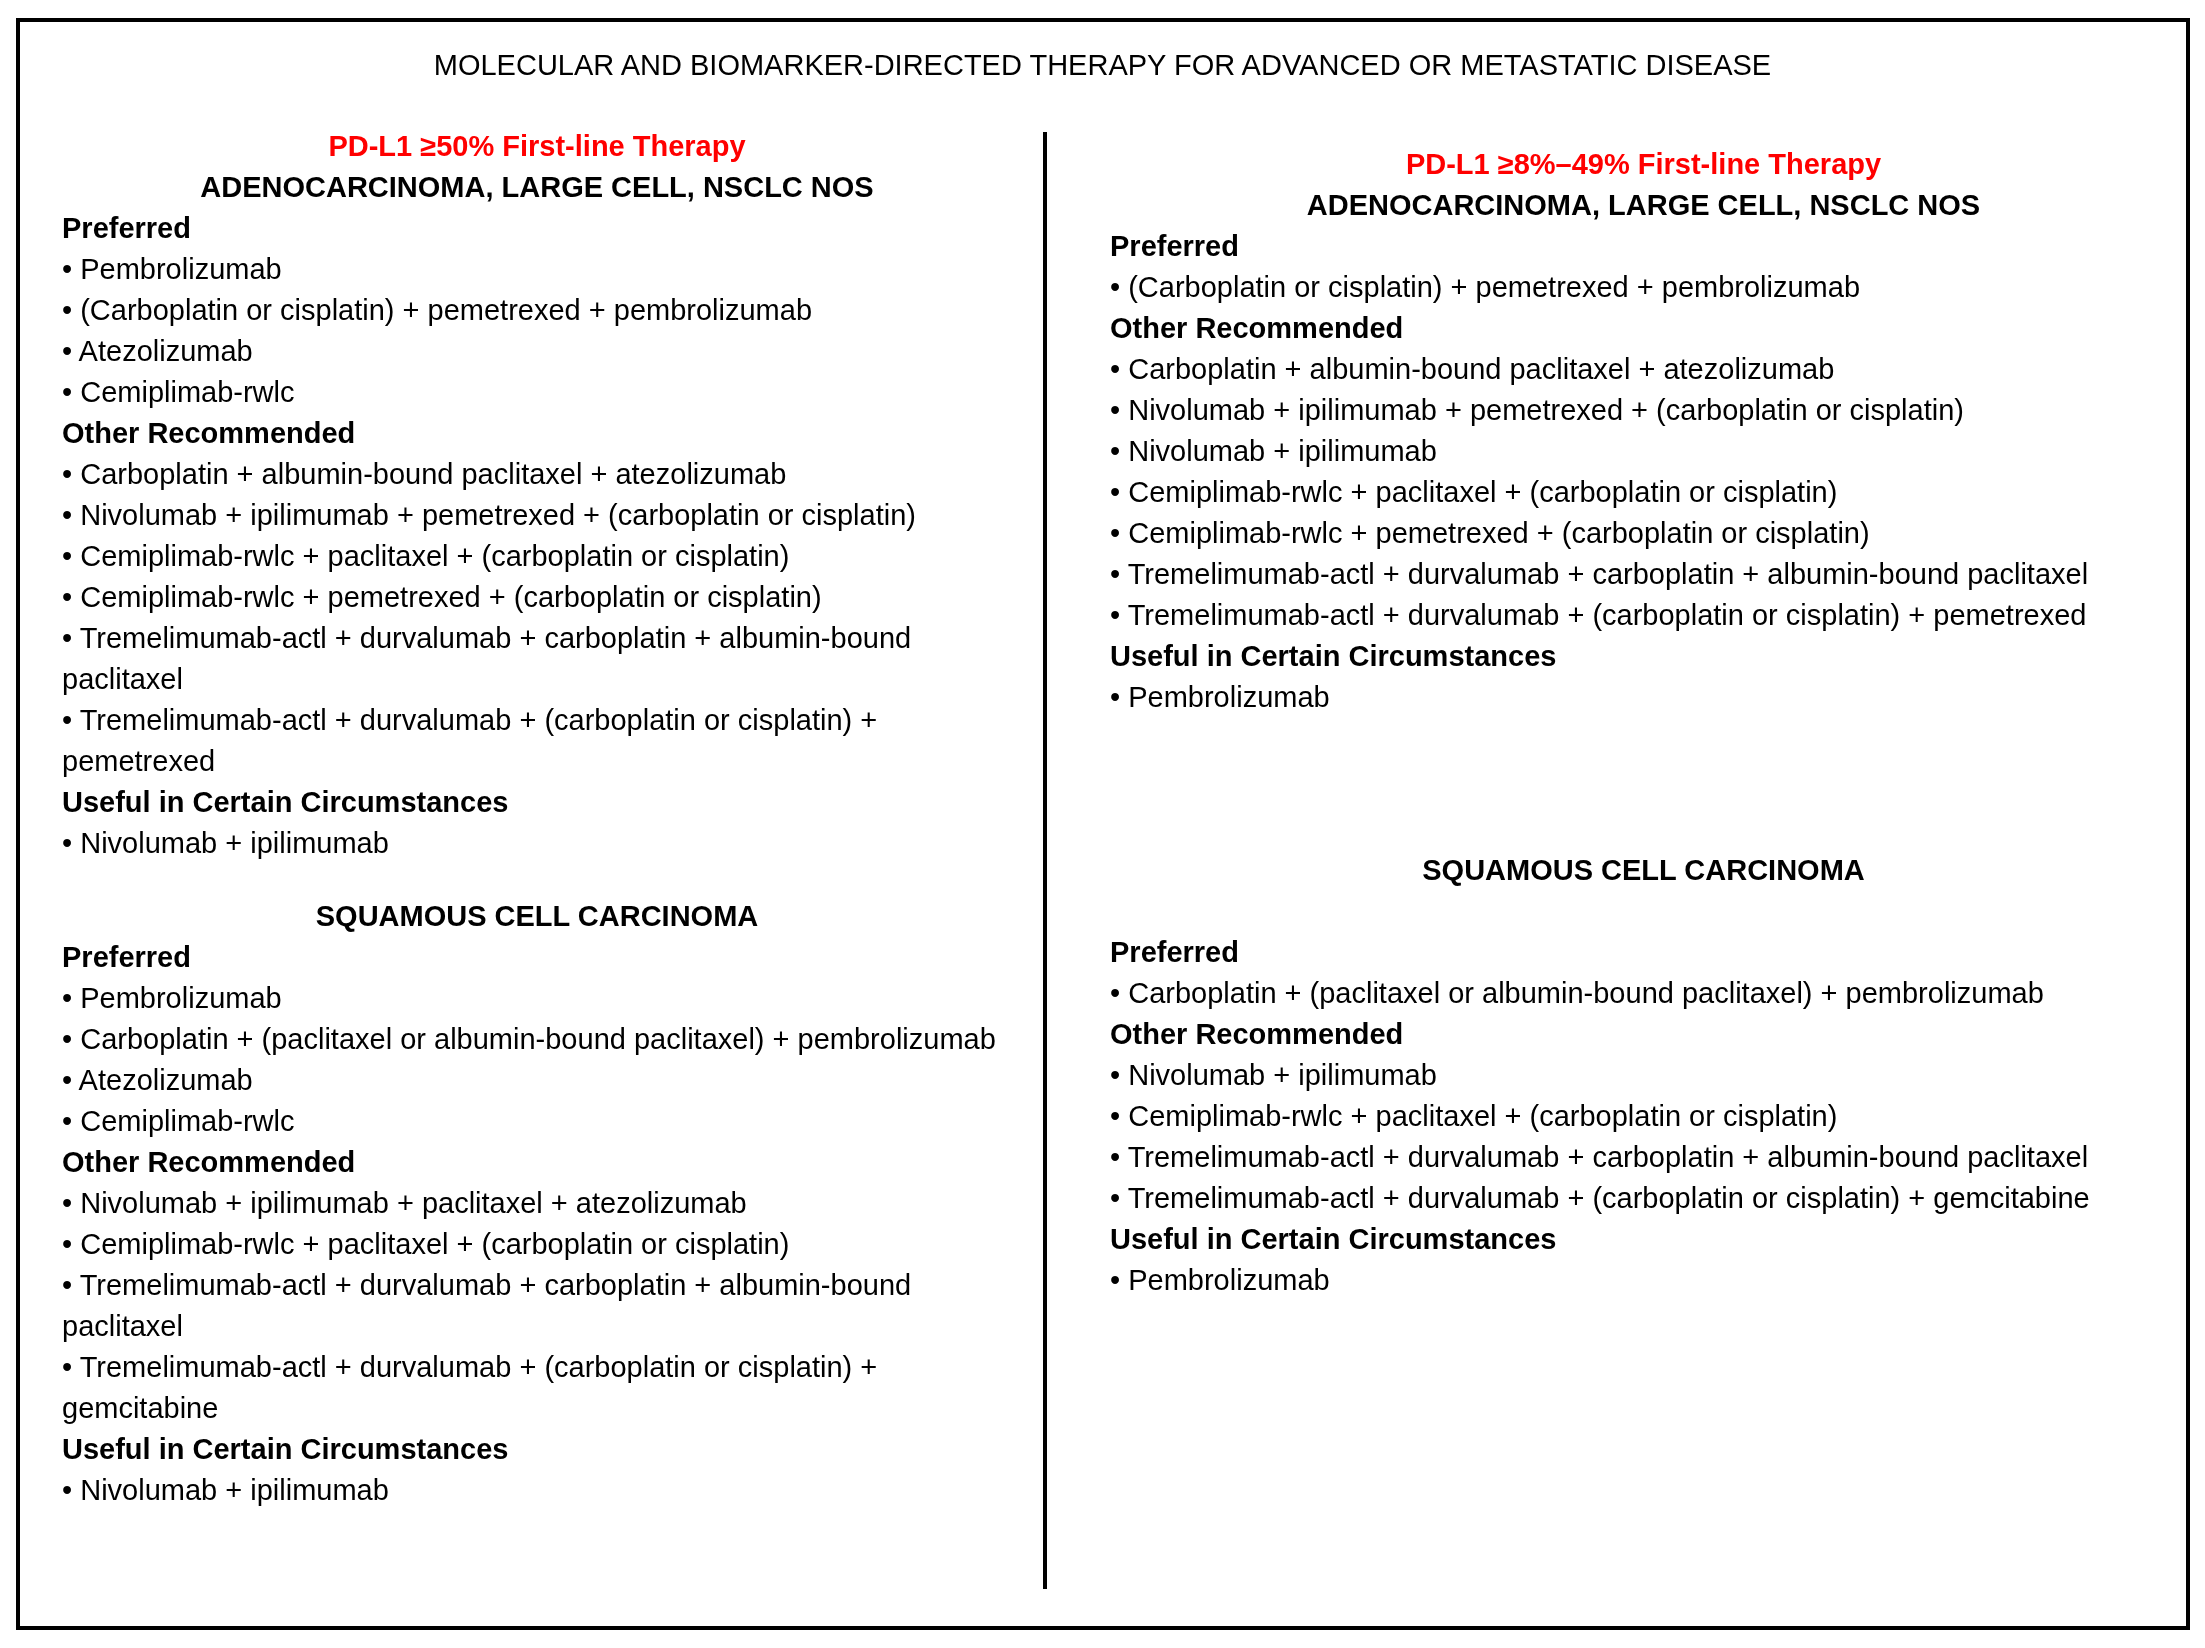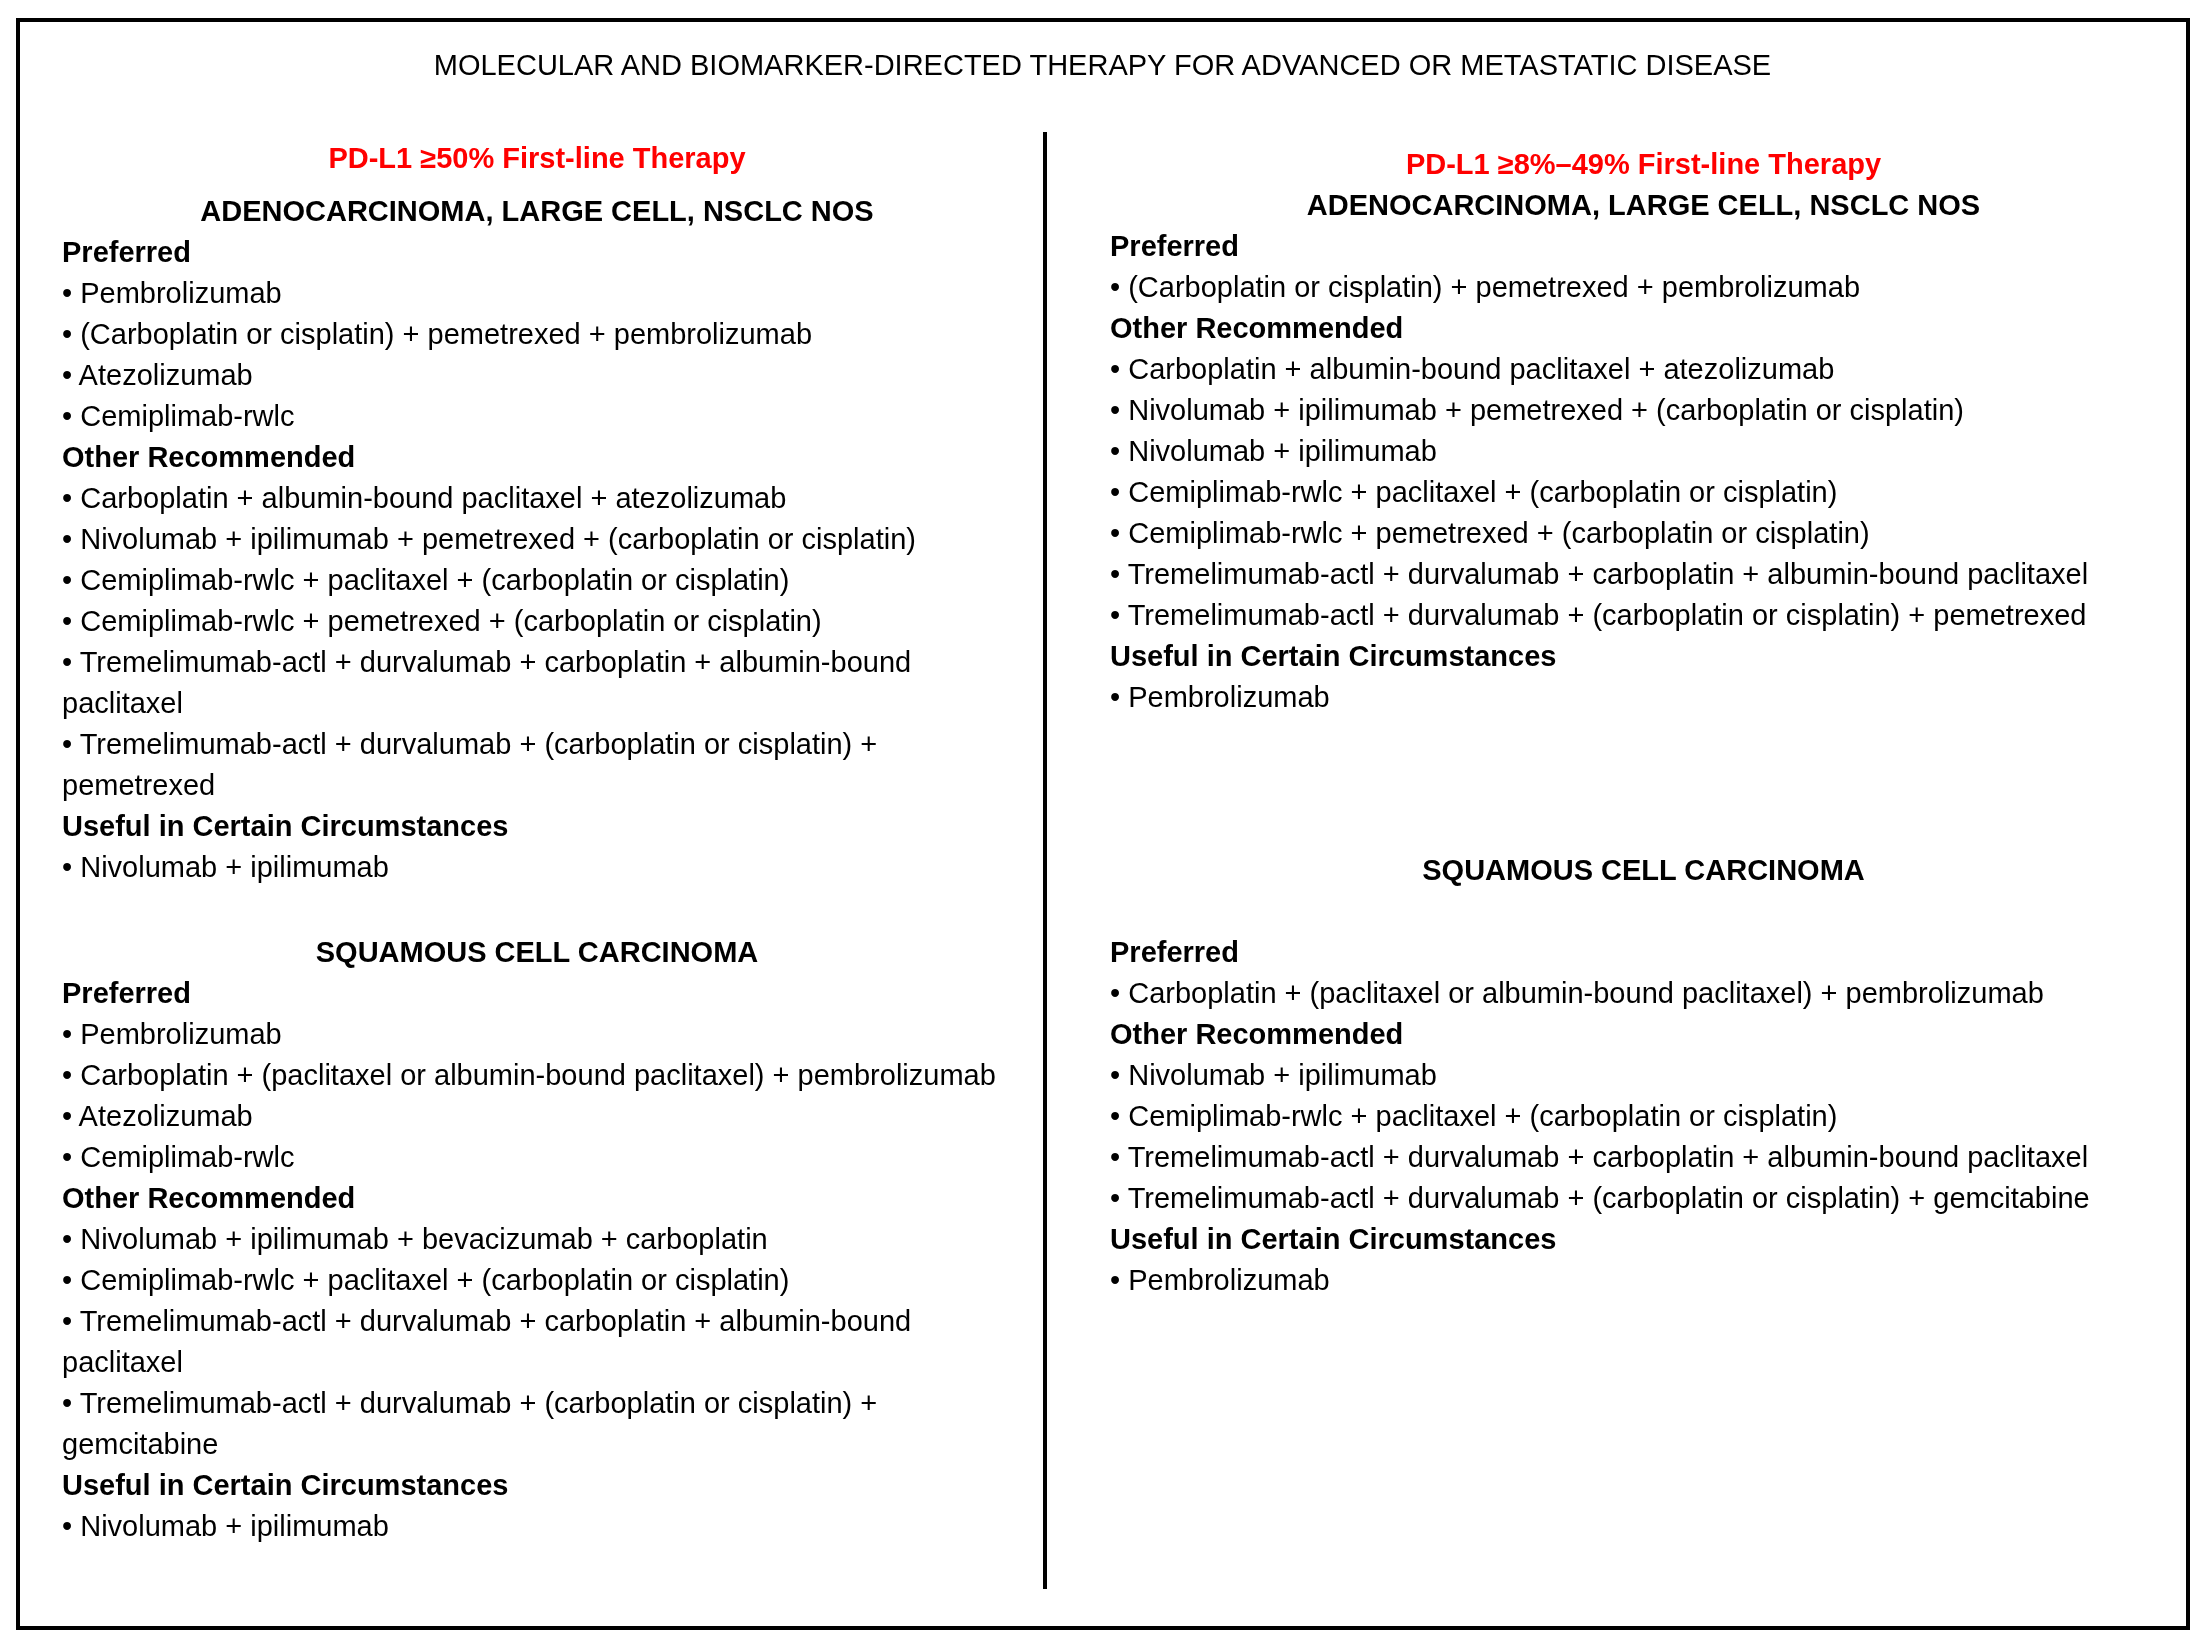--- a/index.html
+++ b/index.html
@@ -10,21 +10,21 @@
   .title { position: absolute; left: 0; right: 0; top: 49px; text-align: center;
            font-size: 29px; letter-spacing: 0px; }
   .divider { position: absolute; left: 1043px; top: 132px; width: 4.2px; height: 1457px; background: #000; }
   .col { position: absolute; }
   .col.left { left: 62px; top: 126px; width: 935px; }
   .col.right { left: 1110px; top: 144px; width: 1067px; }
   .red { color: #ff0000; font-weight: bold; font-size: 29px; text-align: center; line-height: 41px; }
   .subtype { font-weight: bold; font-size: 29px; text-align: center; line-height: 41px; }
   .cat { font-weight: bold; font-size: 29px; line-height: 41px; }
   .item { font-size: 29px; line-height: 41px; }
-  .left .red, .left .subtype { width: 1074px; margin-left: -62px; margin-top: 12px; }
+  .left .red, .left .subtype { width: 1074px; margin-left: -62px; }
   .right .red, .right .subtype { width: 1067px; }
   .gap-left { height: 32px; }
   .gap-right1 { height: 132px; }
   .gap-right2 { height: 41px; }
 </style>
 </head>
 <body>
 
 <div class="frame"></div>
 <div class="title">MOLECULAR AND BIOMARKER-DIRECTED THERAPY FOR ADVANCED OR METASTATIC DISEASE</div>
@@ -57,21 +57,21 @@
   <div class="subtype">SQUAMOUS CELL CARCINOMA</div>
   <div class="cat">Preferred</div>
   <div>
       <div class="item">• Pembrolizumab</div>
       <div class="item">• Carboplatin + (paclitaxel or albumin-bound paclitaxel) + pembrolizumab</div>
       <div class="item">• Atezolizumab</div>
       <div class="item">• Cemiplimab-rwlc</div>
     </div>
   <div class="cat">Other Recommended</div>
   <div>
-      <div class="item">• Nivolumab + ipilimumab + bevacizumab + carboplatin</div>
+      <div class="item">• Nivolumab + ipilimumab + paclitaxel + atezolizumab</div>
       <div class="item">• Cemiplimab-rwlc + paclitaxel + (carboplatin or cisplatin)</div>
       <div class="item">• Tremelimumab-actl + durvalumab + carboplatin + albumin-bound paclitaxel</div>
       <div class="item">• Tremelimumab-actl + durvalumab + (carboplatin or cisplatin) + gemcitabine</div>
     </div>
   <div class="cat">Useful in Certain Circumstances</div>
   <div>
       <div class="item">• Nivolumab + ipilimumab</div>
     </div>
 </div>
 

